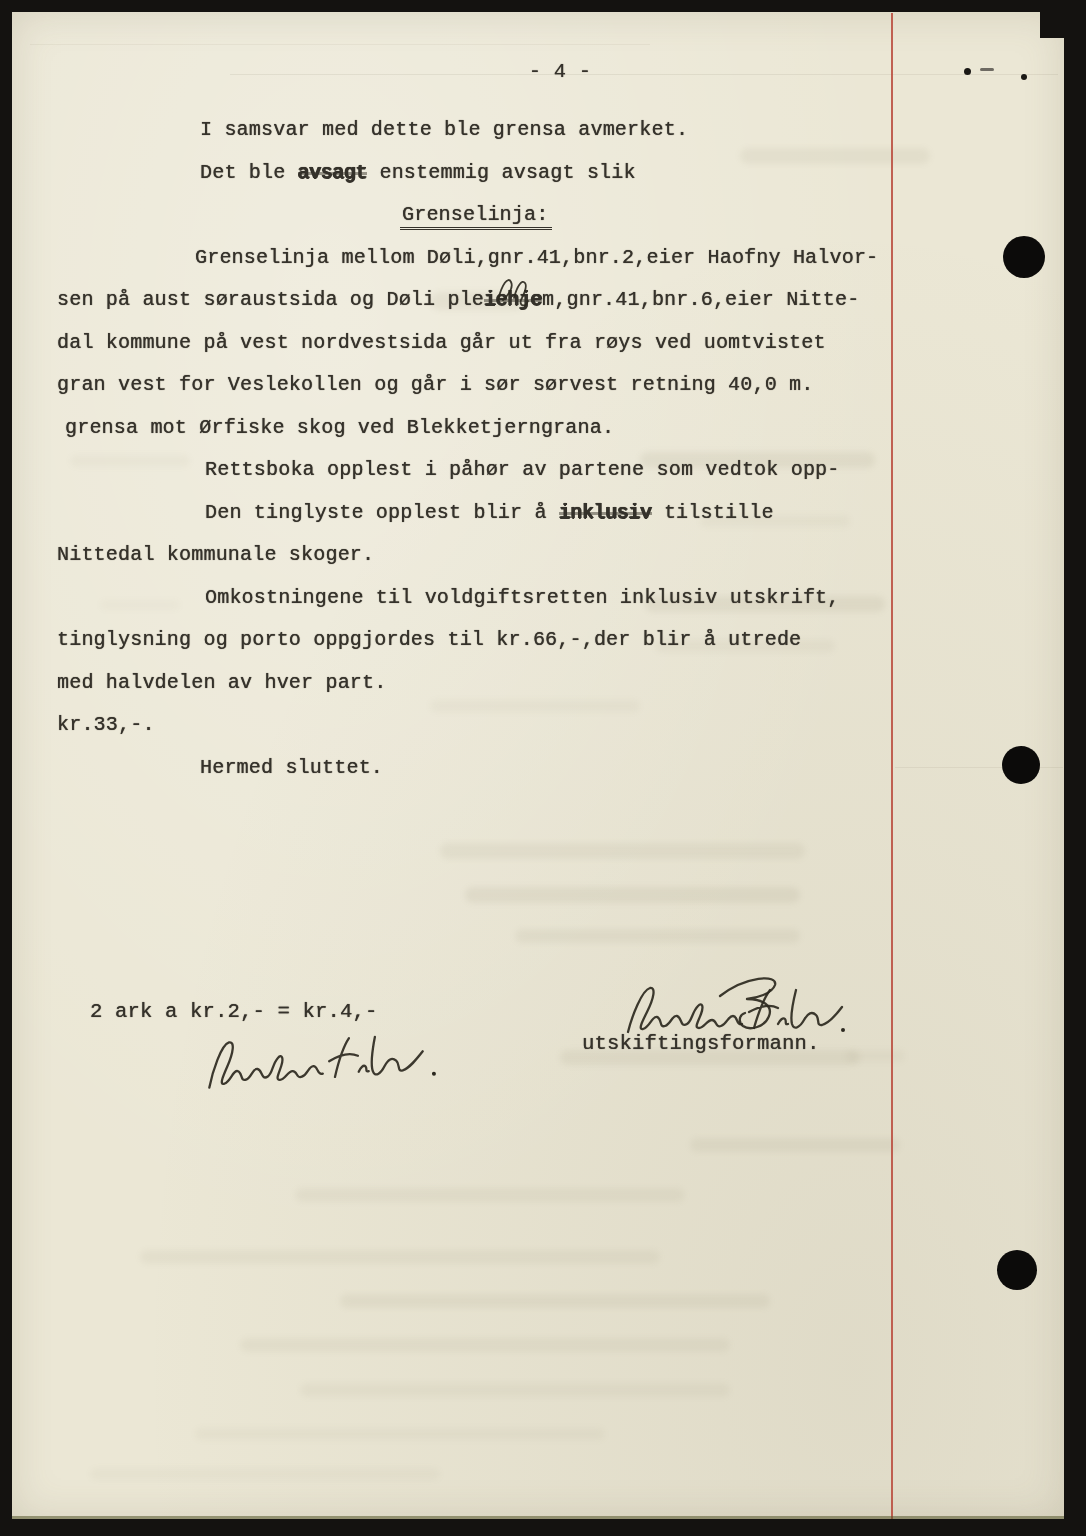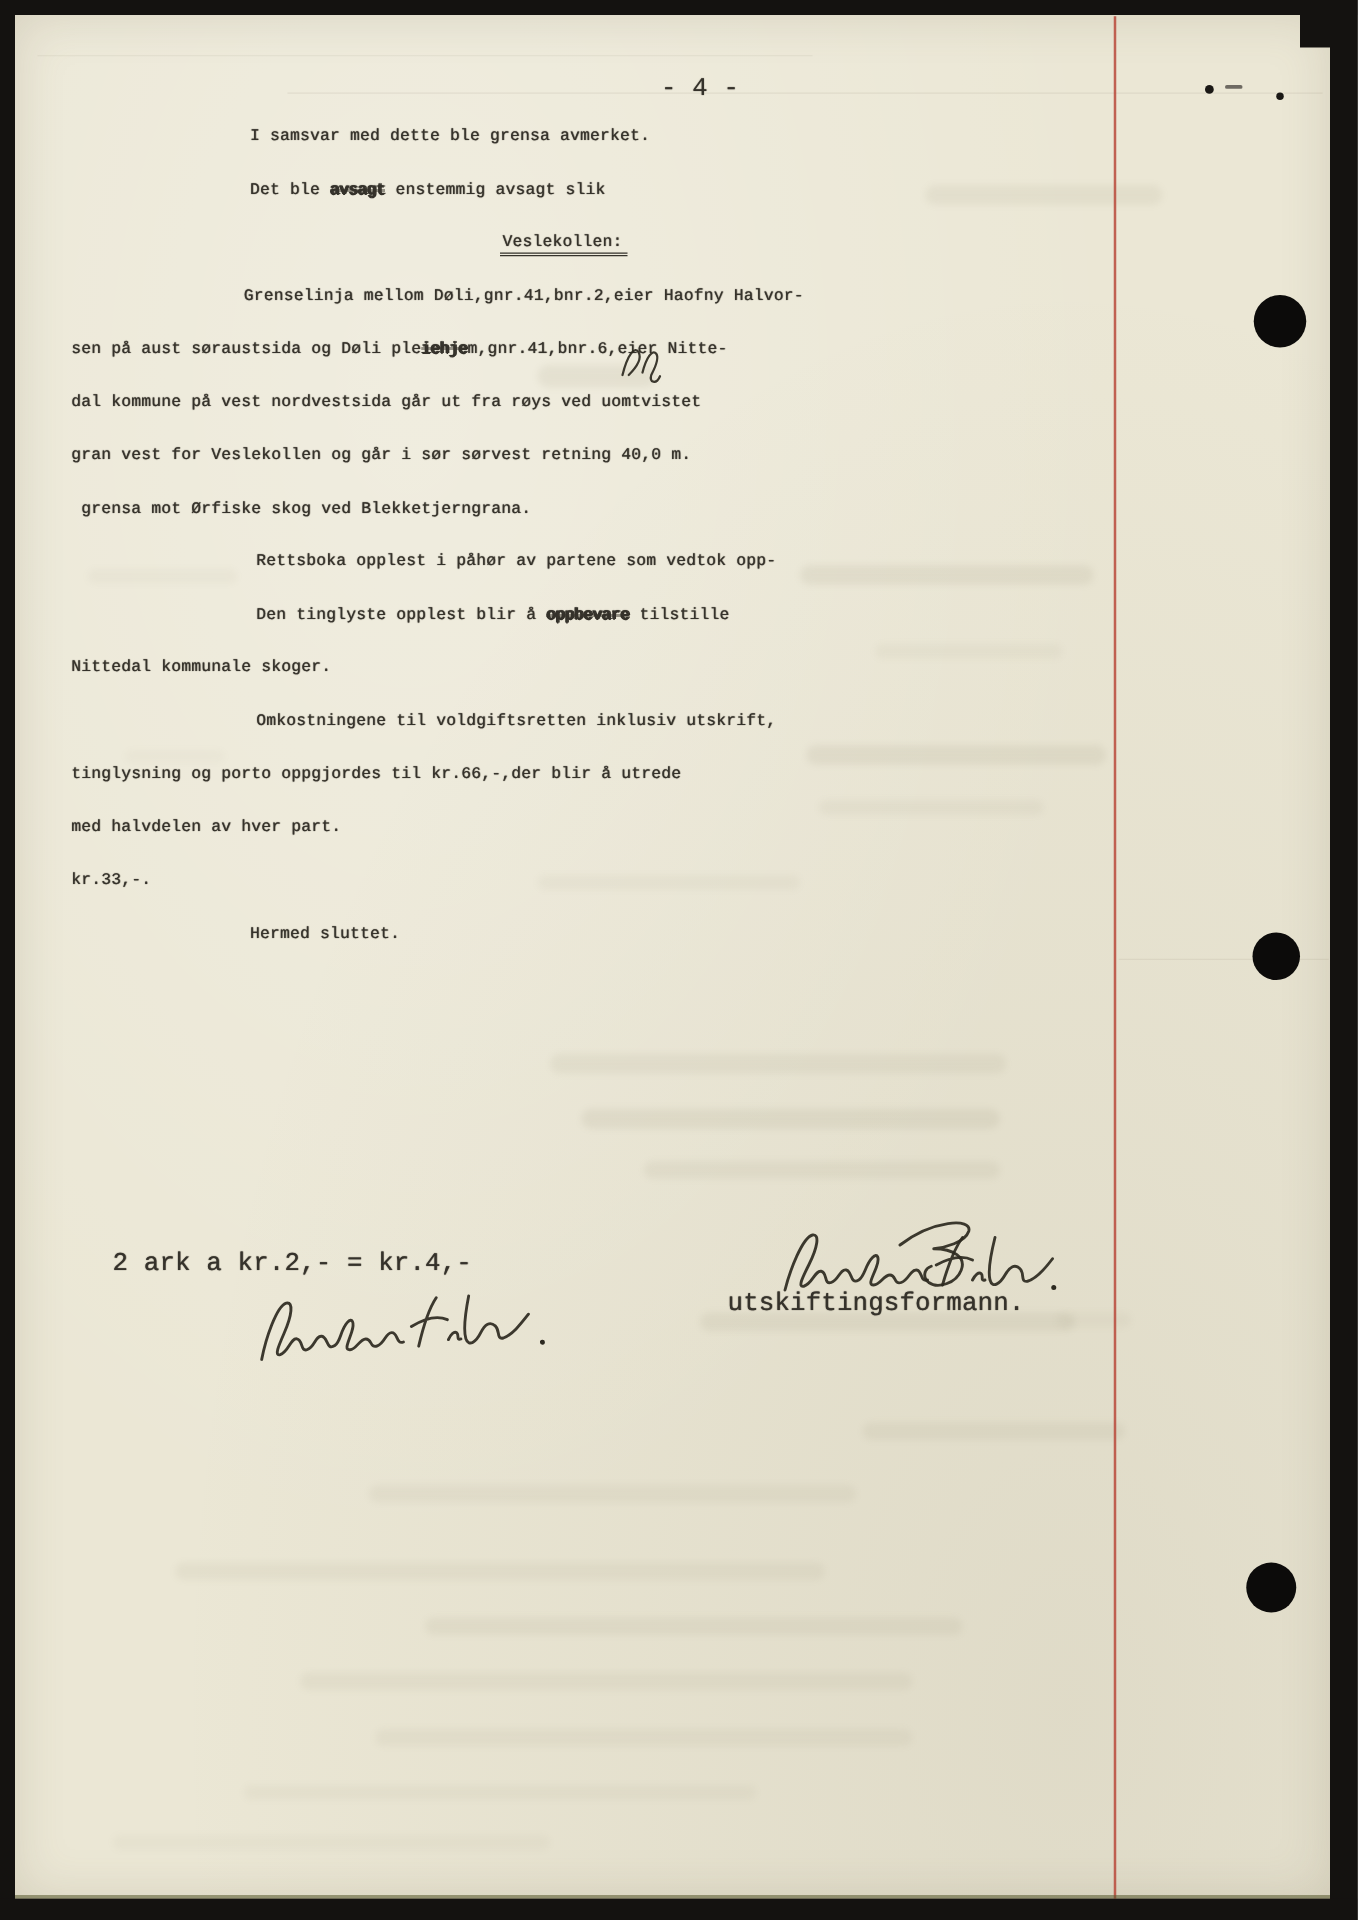--- a/index.html
+++ b/index.html
@@ -32,22 +32,22 @@
 
   .red-line{position:absolute;left:891px;top:13px;width:2px;height:1506px;
     background:var(--margin-line);opacity:.85;}
   .crease{position:absolute;height:1px;background:rgba(100,92,70,.35);}
 
   .punch-hole{position:absolute;border-radius:50%;background:#0c0b0a;}
   .speck{position:absolute;border-radius:50%;background:#1a1815;}
 
   .ghost{position:absolute;border-radius:9px;background:#8b8468;filter:blur(3px);pointer-events:none;}
 
-  .flow{position:absolute;left:57px;top:88px;width:885px;color:var(--ink);
-    font-size:13px;letter-spacing:.2px;}
+  .flow{position:absolute;left:57px;top:109px;width:885px;color:var(--ink);
+    font-size:20px;letter-spacing:.2px;}
   .line{height:42.5px;line-height:42.5px;white-space:pre;
     text-shadow:0 0 .9px rgba(45,40,30,.85), .5px 0 .5px rgba(45,40,30,.3);}
   .in0{padding-left:0;} .ins{padding-left:8px;}
   .in1{padding-left:143px;} .in2{padding-left:148px;}
   .ina{padding-left:138px;} .inh{padding-left:343px;}
 
   .ov{ 
     letter-spacing:-.4px;
     text-shadow:.9px 0 currentColor,-.9px 0 currentColor,0 .9px currentColor,0 0 1px rgba(40,36,28,.8);
     background-image:linear-gradient(transparent 46%, rgba(44,40,30,.45) 46%, rgba(44,40,30,.45) 62%, transparent 62%);
@@ -109,28 +109,28 @@
 
   <div class="speck" style="left:964px;top:68px;width:7px;height:7px;"></div>
   <div class="speck" style="left:1021px;top:74px;width:6px;height:6px;"></div>
   <div class="speck" style="left:980px;top:68px;width:14px;height:3px;border-radius:2px;opacity:.6;"></div>
 
   <div class="pageno">- 4 -</div>
 
   <div class="flow">
     <div class="line in1">I samsvar med dette ble grensa avmerket.</div>
     <div class="line in1"><span>Det ble </span><span class="ov">avsagt</span><span> enstemmig avsagt slik</span></div>
-    <div class="line inh"><span class="u">Veslekollen:</span></div>
+    <div class="line inh"><span class="u">Grenselinja:</span></div>
     <div class="line ina">Grenselinja mellom Døli,gnr.41,bnr.2,eier Haofny Halvor-</div>
     <div class="line in0"><span>sen på aust søraustsida og Døli ple</span><span class="ov">iehje</span><span>m,gnr.41,bnr.6,eier Nitte-</span></div>
     <div class="line in0">dal kommune på vest nordvestsida går ut fra røys ved uomtvistet</div>
     <div class="line in0">gran vest for Veslekollen og går i sør sørvest retning 40,0 m.</div>
     <div class="line ins">grensa mot Ørfiske skog ved Blekketjerngrana.</div>
     <div class="line in2">Rettsboka opplest i påhør av partene som vedtok opp-</div>
-    <div class="line in2"><span>Den tinglyste opplest blir å </span><span class="ov">oppbevare</span><span> tilstille</span></div>
+    <div class="line in2"><span>Den tinglyste opplest blir å </span><span class="ov">inklusiv</span><span> tilstille</span></div>
     <div class="line in0">Nittedal kommunale skoger.</div>
     <div class="line in2">Omkostningene til voldgiftsretten inklusiv utskrift,</div>
     <div class="line in0">tinglysning og porto oppgjordes til kr.66,-,der blir å utrede</div>
     <div class="line in0">med halvdelen av hver part.</div>
     <div class="line in0">kr.33,-.</div>
     <div class="line in1">Hermed sluttet.</div>
   </div>
 
   <div class="abs-text" style="left:90px;top:998px;">2 ark a kr.2,- = kr.4,-</div>
   <div class="abs-text" style="left:582px;top:1030px;">utskiftingsformann.</div>

